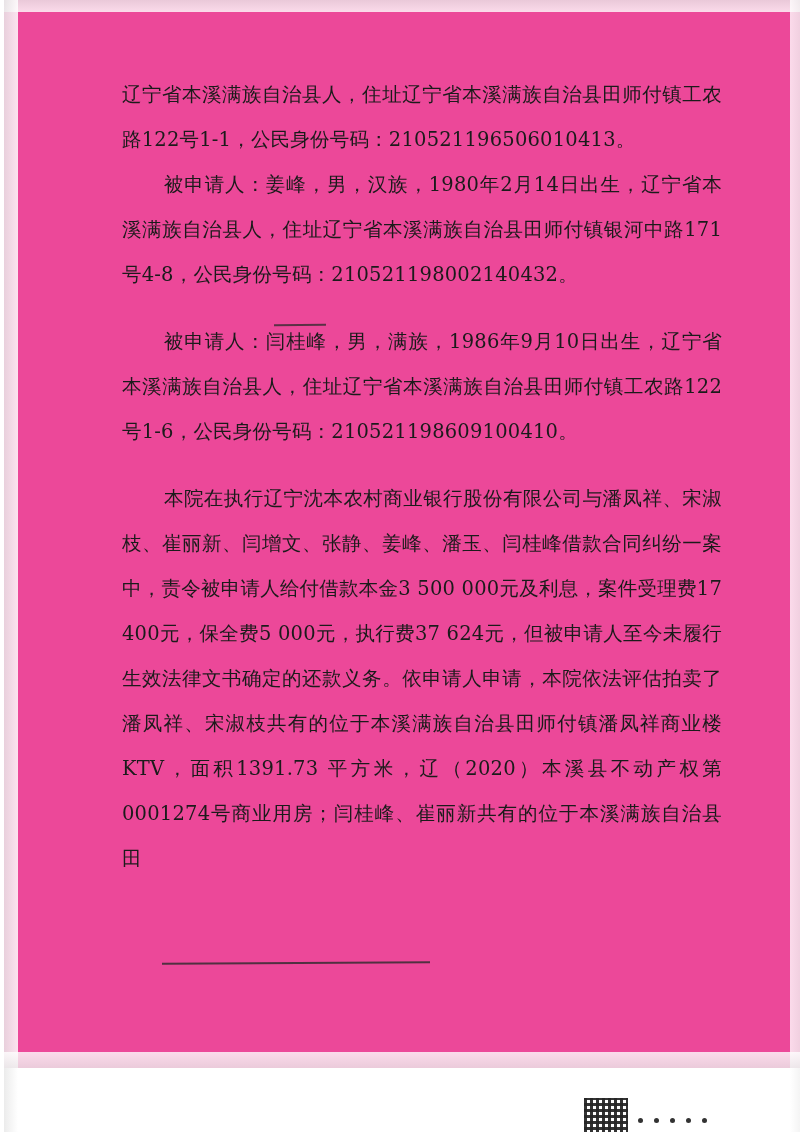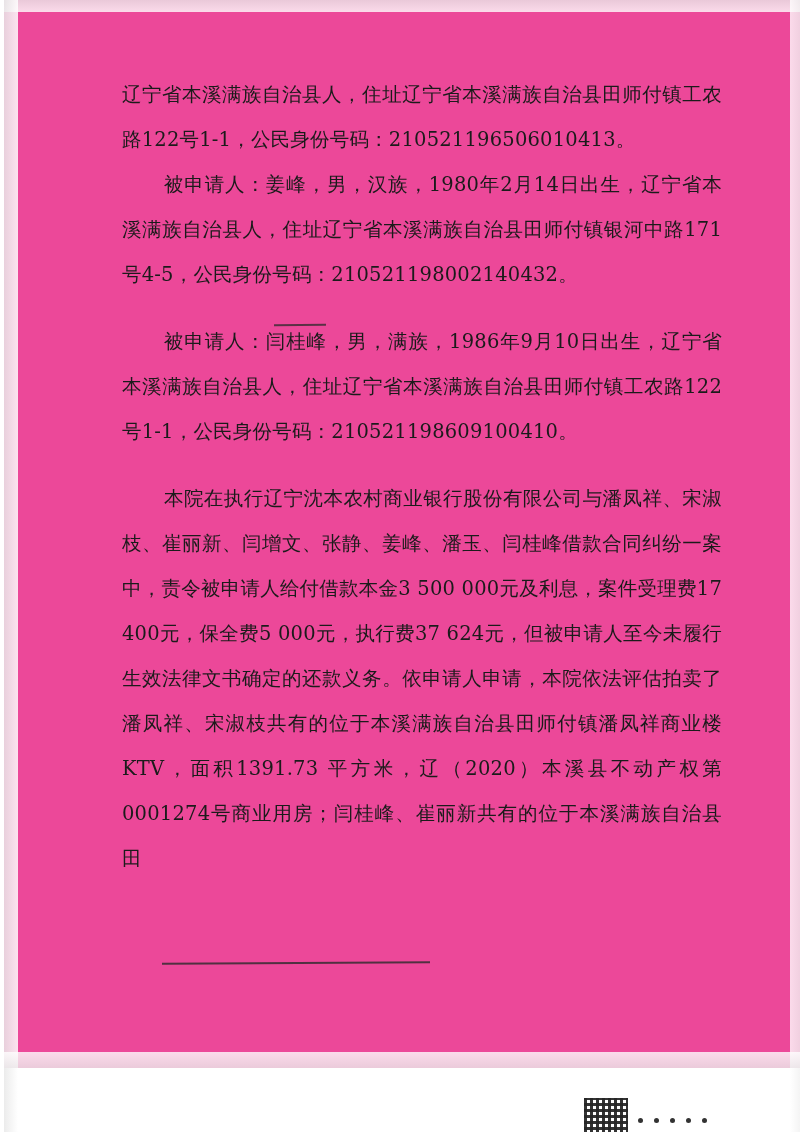--- a/index.html
+++ b/index.html
@@ -133,22 +133,22 @@
 <body>
 
 <div class="page">
   <div class="scan-edge-top"></div>
   <div class="scan-edge-left"></div>
   <div class="scan-edge-right"></div>
   <div class="scan-edge-bottom"></div>
 
   <div class="body-text">
     <p class="para">辽宁省本溪满族自治县人，住址辽宁省本溪满族自治县田师付镇工农路122号1-1，公民身份号码：210521196506010413。</p>
-    <p class="para indent">被申请人：姜峰，男，汉族，1980年2月14日出生，辽宁省本溪满族自治县人，住址辽宁省本溪满族自治县田师付镇银河中路171号4-5，公民身份号码：210521198002140432。</p>
-    <p class="para indent gap-before">被申请人：闫桂峰，男，满族，1986年9月10日出生，辽宁省本溪满族自治县人，住址辽宁省本溪满族自治县田师付镇工农路122号1-1，公民身份号码：210521198609100410。</p>
+    <p class="para indent">被申请人：姜峰，男，汉族，1980年2月14日出生，辽宁省本溪满族自治县人，住址辽宁省本溪满族自治县田师付镇银河中路171号4-8，公民身份号码：210521198002140432。</p>
+    <p class="para indent gap-before">被申请人：闫桂峰，男，满族，1986年9月10日出生，辽宁省本溪满族自治县人，住址辽宁省本溪满族自治县田师付镇工农路122号1-6，公民身份号码：210521198609100410。</p>
     <p class="para indent gap-before">本院在执行辽宁沈本农村商业银行股份有限公司与潘凤祥、宋淑枝、崔丽新、闫增文、张静、姜峰、潘玉、闫桂峰借款合同纠纷一案中，责令被申请人给付借款本金3 500 000元及利息，案件受理费17 400元，保全费5 000元，执行费37 624元，但被申请人至今未履行生效法律文书确定的还款义务。依申请人申请，本院依法评估拍卖了潘凤祥、宋淑枝共有的位于本溪满族自治县田师付镇潘凤祥商业楼KTV，面积1391.73 平方米，辽（2020）本溪县不动产权第0001274号商业用房；闫桂峰、崔丽新共有的位于本溪满族自治县田</p>
   </div>
 
   <div class="mark-1"></div>
   <div class="mark-2"></div>
 
   <div class="stamp">
     <div class="qr"></div>
     <div class="dots">
       <i></i>

